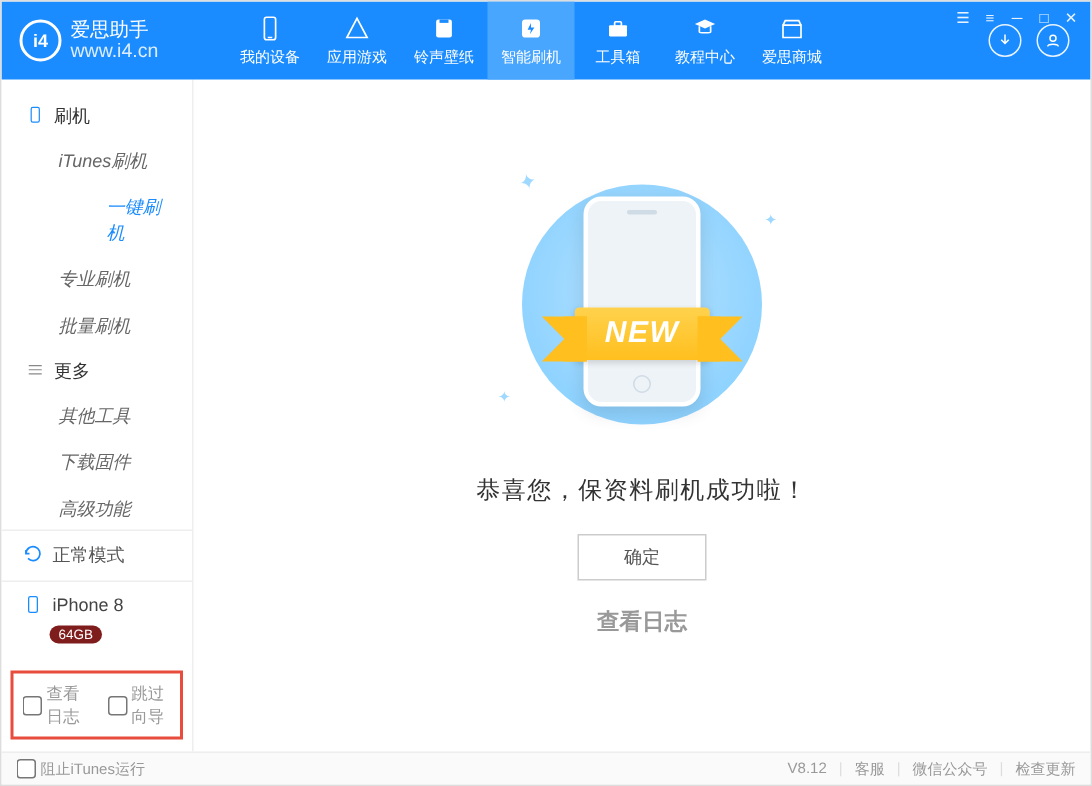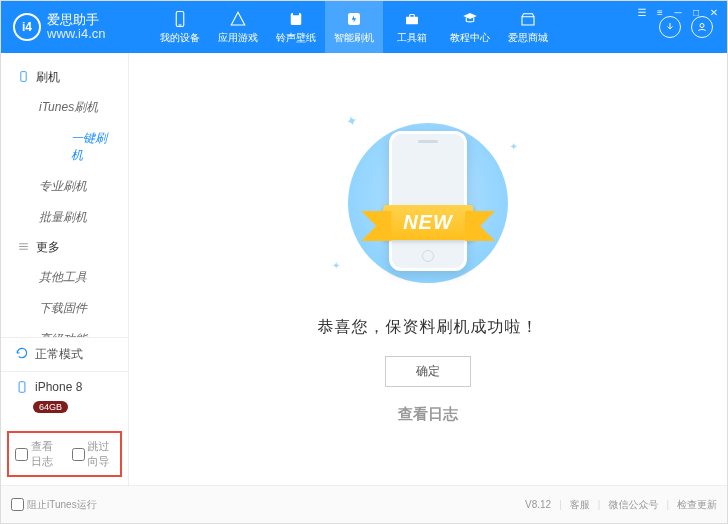--- a/index.html
+++ b/index.html
@@ -63,21 +63,21 @@
     .ribbon-body { background: linear-gradient(#ffd24d,#ffbf1e); color: #fff; font-weight: 800; font-style: italic; font-size: 20px; letter-spacing: 1px; padding: 6px 20px; border-radius: 3px; position: relative; box-shadow: 0 2px 4px rgba(0,0,0,.15); }
     .ribbon-body:before, .ribbon-body:after { content: ""; position: absolute; top: 6px; width: 0; height: 0; border: 15px solid #ffbf1e; }
     .ribbon-body:before { left: -22px; border-left-color: transparent; }
     .ribbon-body:after { right: -22px; border-right-color: transparent; }
 
     .msg-title { margin-top: 24px; font-size: 16px; color: #333; letter-spacing: 1px; }
     .btn-confirm { margin-top: 18px; border: 1px solid #ccc; background: #fff; color: #555; font-size: 12px; padding: 6px 30px; cursor: pointer; }
     .log-link { margin-top: 18px; font-size: 15px; color: #999; cursor: pointer; font-weight: bold; }
 
     
-    .footer { height: 38px; border-top: 1px solid #eee; background: #fafafa; display: flex; align-items: center; font-size: 10px; color: #999; padding: 0 10px; justify-content: space-between; }
+    .footer { height: 22px; border-top: 1px solid #eee; background: #fafafa; display: flex; align-items: center; font-size: 10px; color: #999; padding: 0 10px; justify-content: space-between; }
     .footer-left { display: flex; align-items: center; gap: 4px; }
     .footer-right { display: flex; align-items: center; gap: 8px; }
     .footer-right .sep { color: #ddd; }
     .footer input[type=checkbox] { margin: 0; }
   </style>
 </head>
 <body>
 
 <div class="header">
   <div class="logo-area">

